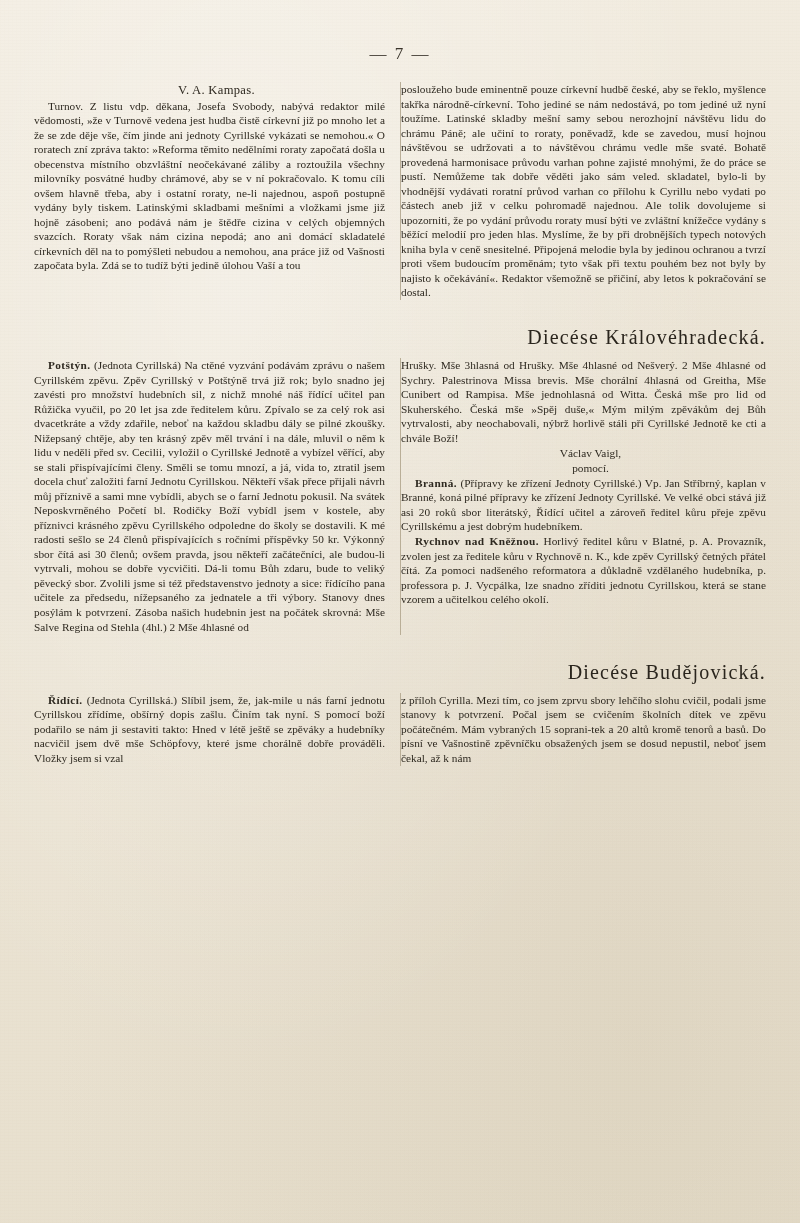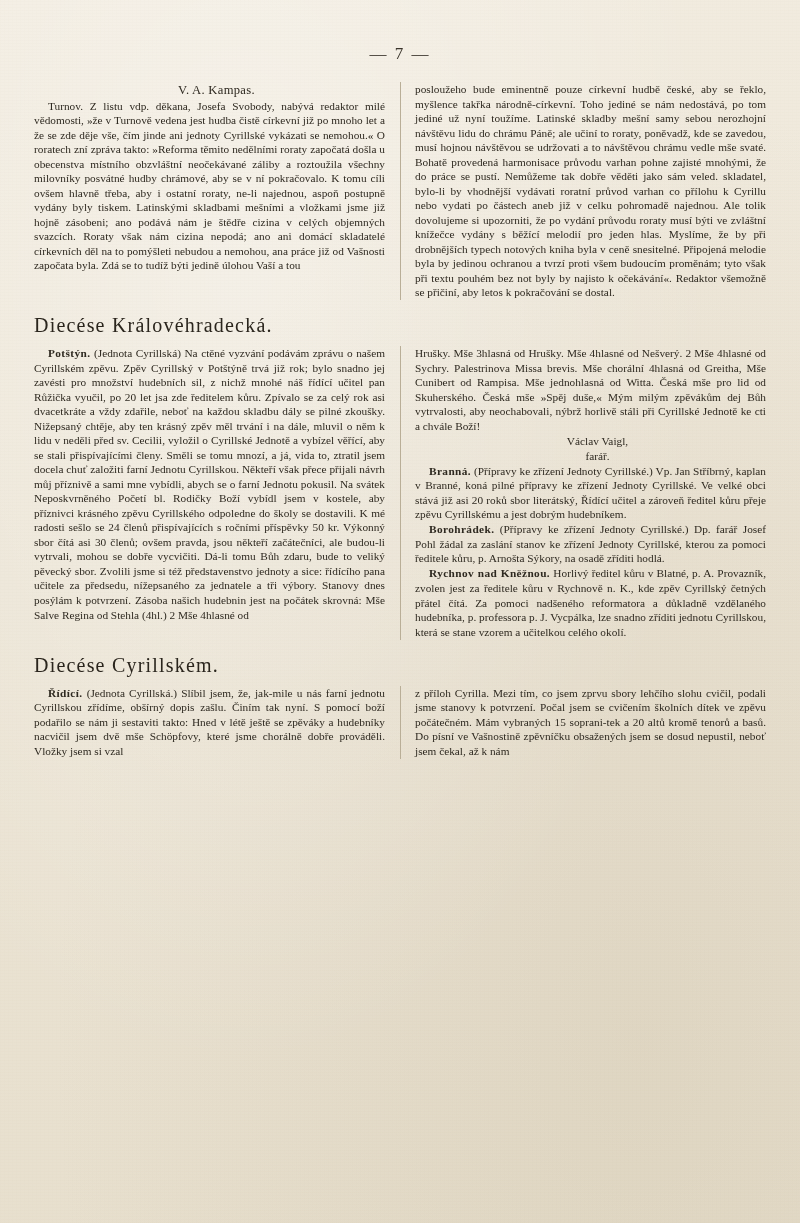--- a/index.html
+++ b/index.html
@@ -55,35 +55,35 @@
     width: 50%;
     box-sizing: border-box;
     font-size: 11.3px;
     line-height: 1.285;
     text-align: justify;
     text-justify: inter-word;
     hyphens: auto;
     color: #2e2920;
   }
   .col.left { padding-right: 15px; }
-  .col.right { padding-left: 14px; border-left: 1px solid #b9ae97; }
+  .col.right { padding-left: 0; border-left: 1px solid #b9ae97; }
   .col p { margin: 0 0 0.5px 0; text-indent: 14px; }
   .col p.noind { text-indent: 0; }
   .runhead {
     text-align: center;
     font-size: 12.6px;
     margin: 4px 0 1px 0;
     text-indent: 0;
     letter-spacing: 0.3px;
   }
   .section-title {
-    text-align: left;
+    text-align: right;
     font-size: 20px;
     letter-spacing: 1.2px;
-    margin: 14px 0 9px 0;
+    margin: 26px 0 9px 0;
     color: #2a251d;
     font-family: "Liberation Serif", serif;
   }
   .lead {
     font-weight: bold;
     font-variant: normal;
     letter-spacing: 0.4px;
     margin-top: 40px;
   }
   .sig {
@@ -116,30 +116,29 @@
 
     <div class="sec-wrap">
       <div class="section-title">Diecése Královéhradecká.</div>
       <div class="cols">
         <div class="col left">
           <p><span class="lead">Potštýn.</span> <span>(Jednota Cyrillská) Na ctěné vyzvání podávám zprávu o našem Cyrillském zpěvu. Zpěv Cyrillský v Potštýně trvá již rok; bylo snadno jej zavésti pro množství hudebních sil, z nichž mnohé náš řídící učitel pan Růžička vyučil, po 20 let jsa zde ředitelem kůru. Zpívalo se za celý rok asi dvacetkráte a vždy zdařile, neboť na každou skladbu dály se pilné zkoušky. Nižepsaný chtěje, aby ten krásný zpěv měl trvání i na dále, mluvil o něm k lidu v neděli před sv. Cecilii, vyložil o Cyrillské Jednotě a vybízel věřící, aby se stali přispívajícími členy. Směli se tomu mnozí, a já, vida to, ztratil jsem docela chuť založiti farní Jednotu Cyrillskou. Někteří však přece přijali návrh můj příznivě a sami mne vybídli, abych se o farní Jednotu pokusil. Na svátek Neposkvrněného Početí bl. Rodičky Boží vybídl jsem v kostele, aby příznivci krásného zpěvu Cyrillského odpoledne do školy se dostavili. K mé radosti sešlo se 24 členů přispívajících s ročními příspěvky 50 kr. Výkonný sbor čítá asi 30 členů; ovšem pravda, jsou někteří začátečníci, ale budou-li vytrvali, mohou se dobře vycvičiti. Dá-li tomu Bůh zdaru, bude to veliký pěvecký sbor. Zvolili jsme si též představenstvo jednoty a sice: řídícího pana učitele za předsedu, nížepsaného za jednatele a tři výbory. Stanovy dnes posýlám k potvrzení. Zásoba našich hudebnin jest na počátek skrovná: Mše Salve Regina od Stehla (4hl.) 2 Mše 4hlasné od</span></p>
         </div>
         <div class="col right">
           <p class="noind">Hrušky. Mše 3hlasná od Hrušky. Mše 4hlasné od Nešverý. 2 Mše 4hlasné od Sychry. Palestrinova Missa brevis. Mše chorální 4hlasná od Greitha, Mše Cunibert od Rampisa. Mše jednohlasná od Witta. Česká mše pro lid od Skuherského. Česká mše »Spěj duše,« Mým milým zpěvákům dej Bůh vytrvalosti, aby neochabovali, nýbrž horlivě stáli při Cyrillské Jednotě ke cti a chvále Boží!</p>
           <p class="sig">Václav Vaigl,</p>
-          <p class="sig">farář.</p>
+          <p class="sig">pomocí.</p>
           <p class="entry"><span class="lead">Branná.</span> <span>(Přípravy ke zřízení Jednoty Cyrillské.) Vp. Jan Stříbrný, kaplan v Branné, koná pilné přípravy ke zřízení Jednoty Cyrillské. Ve velké obci stává již asi 20 roků sbor literátský, Řídící učitel a zároveň ředitel kůru přeje zpěvu Cyrillskému a jest dobrým hudebníkem.</span></p>
-          <p class="entry"><span class="lead">Borohrádek.</span> <span>(Přípravy ke zřízení Jednoty Cyrillské.) Dp. farář Josef Pohl žádal za zaslání stanov ke zřízení Jednoty Cyrillské, kterou za pomoci ředitele kůru, p. Arnošta Sýkory, na osadě zříditi hodlá.</span></p>
           <p class="entry"><span class="lead">Rychnov nad Kněžnou.</span> <span>Horlivý ředitel kůru v Blatné, p. A. Provazník, zvolen jest za ředitele kůru v Rychnově n. K., kde zpěv Cyrillský četných přátel čítá. Za pomoci nadšeného reformatora a důkladně vzdělaného hudebníka, p. professora p. J. Vycpálka, lze snadno zříditi jednotu Cyrillskou, která se stane vzorem a učitelkou celého okolí.</span></p>
         </div>
       </div>
     </div>
 
     <div class="sec-wrap">
-      <div class="section-title">Diecése Cyrillském.</div>
+      <div class="section-title">Diecése Budějovická.</div>
       <div class="cols">
         <div class="col left">
           <p><span class="lead">Řídící.</span> <span>(Jednota Cyrillská.) Slíbil jsem, že, jak-mile u nás farní jednotu Cyrillskou zřídíme, obšírný dopis zašlu. Činím tak nyní. S pomocí boží podařilo se nám ji sestaviti takto: Hned v létě ještě se zpěváky a hudebníky nacvičil jsem dvě mše Schöpfovy, které jsme chorálně dobře prováděli. Vložky jsem si vzal</span></p>
         </div>
         <div class="col right">
           <p class="noind">z příloh Cyrilla. Mezi tím, co jsem zprvu sbory lehčího slohu cvičil, podali jsme stanovy k potvrzení. Počal jsem se cvičením školních dítek ve zpěvu počátečném. Mám vybraných 15 soprani-tek a 20 altů kromě tenorů a basů. Do písní ve Vašnostině zpěvníčku obsažených jsem se dosud nepustil, neboť jsem čekal, až k nám</p>
         </div>
       </div>
     </div>
 

